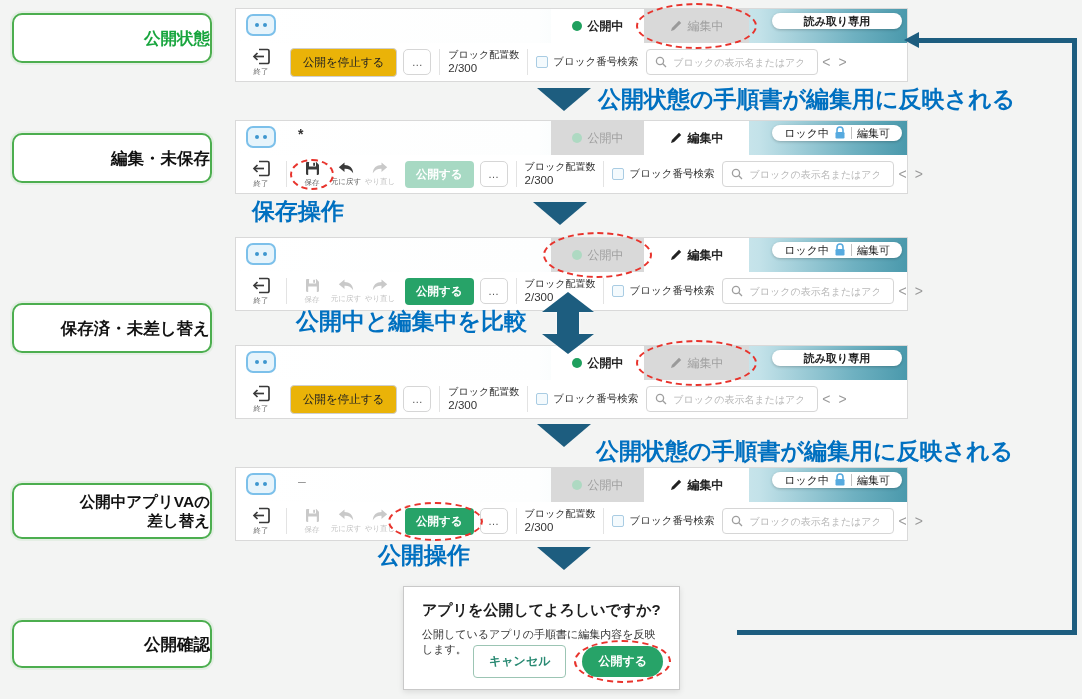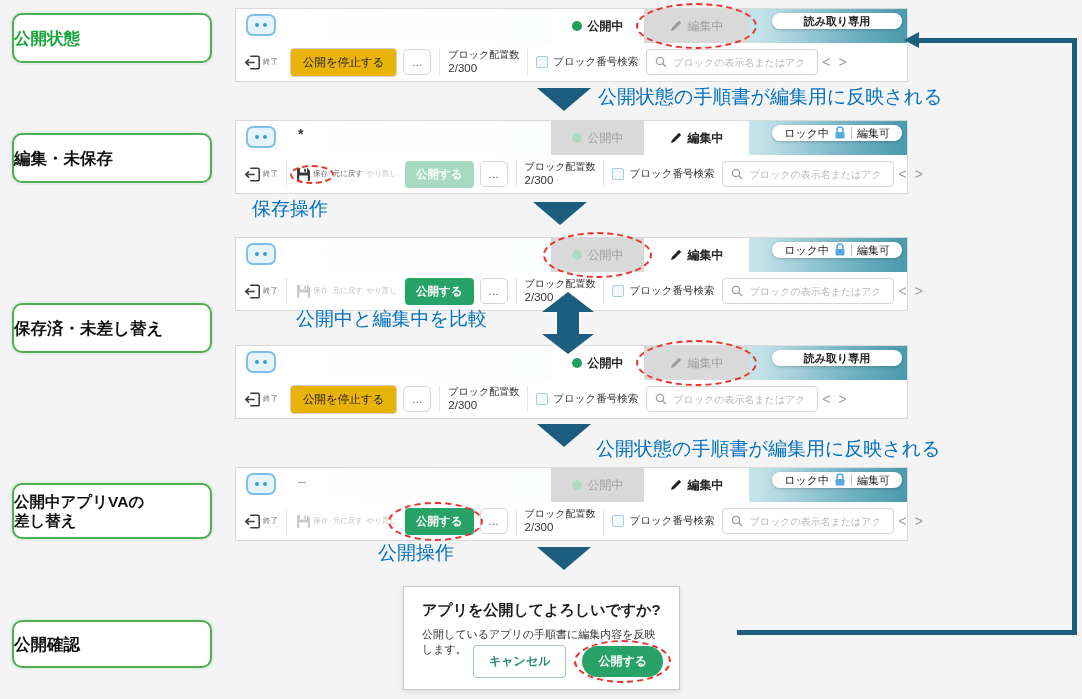--- a/index.html
+++ b/index.html
@@ -10,21 +10,21 @@
     font-family:"Liberation Sans","DejaVu Sans",sans-serif;
     overflow:hidden;
     color:#222;
   }
 
   
   .side-label{
     position:absolute; left:12px; width:200px;
     background:#fff; border:2.5px solid #4cae4f; border-radius:10px;
     box-shadow:0 0 0 2px rgba(120,200,120,.12);
-    display:flex; flex-direction:column; align-items:flex-start; justify-content:center;
+    display:flex; flex-direction:column; align-items:flex-end; justify-content:center;
     text-align:center; font-weight:bold; font-size:16.5px; color:#111;
     line-height:1.25;
   }
   .side-label.green{ color:#18a53e; }
 
   
   .tb{
     position:absolute; left:235px; width:673px; height:74px;
     background:#fff; border:1px solid #d9d9d9;
   }
@@ -59,21 +59,21 @@
     display:flex; align-items:center; justify-content:center;
     font-size:11px; color:#222; gap:5px; padding:0 12px;
   }
   .pill.readonly{ width:130px; font-weight:bold; }
   .pill .sep{ width:1px; height:12px; background:#c0c0c0; }
 
   .tb-row{
     position:relative; height:38px; display:flex; align-items:center; padding:0 8px;
   }
   .tool{
-    display:flex; flex-direction:row; align-items:center; justify-content:center;
+    display:flex; flex-direction:column; align-items:center; justify-content:center;
     width:34px; gap:2px; flex:0 0 auto;
   }
   .tool .tlabel{ font-size:7.5px; color:#666; white-space:nowrap; }
   .tool .ink{ fill:#3a3a3a; } .tool .stroke-ink{ stroke:#3a3a3a; }
   .tool.disabled .ink{ fill:#c9c9c9; }
   .tool.disabled .tlabel{ color:#c4c4c4; }
 
   .vdiv{ width:1px; height:26px; background:#e3e3e3; margin:0 8px; flex:0 0 auto; }
 
   .btn-outline{
@@ -115,21 +115,21 @@
   .red-ellipse{
     position:absolute; border:2.5px dashed #e8332c; border-radius:50%;
     pointer-events:none; z-index:6;
   }
   .ring-tab{ inset:-6px -8px; }
   .ring-tool{ inset:-2px -5px; }
   .ring-btn{ inset:-6px -9px; }
   .ring-dialog{ inset:-6px -8px; }
 
   
-  .ann{ position:absolute; color:#0070c0; font-weight:normal; font-size:19px; white-space:nowrap; z-index:5; }
+  .ann{ position:absolute; color:#0070c0; font-weight:bold; font-size:23px; white-space:nowrap; z-index:5; }
   .down-arrow{
     position:absolute; width:0; height:0; z-index:5;
     border-left:27px solid transparent; border-right:27px solid transparent;
     border-top:23px solid #1d5d7f;
   }
   .dbl-arrow{ position:absolute; display:flex; flex-direction:column; align-items:center; z-index:5;
     filter:drop-shadow(0 0 1.5px rgba(255,255,255,.9)); }
   .dbl-arrow .tri-up{ width:0;height:0;border-left:26px solid transparent;border-right:26px solid transparent;border-bottom:20px solid #1d5d7f; }
   .dbl-arrow .shaft{ width:22px; height:22px; background:#1d5d7f; }
   .dbl-arrow .tri-down{ width:0;height:0;border-left:26px solid transparent;border-right:26px solid transparent;border-top:20px solid #1d5d7f; }

